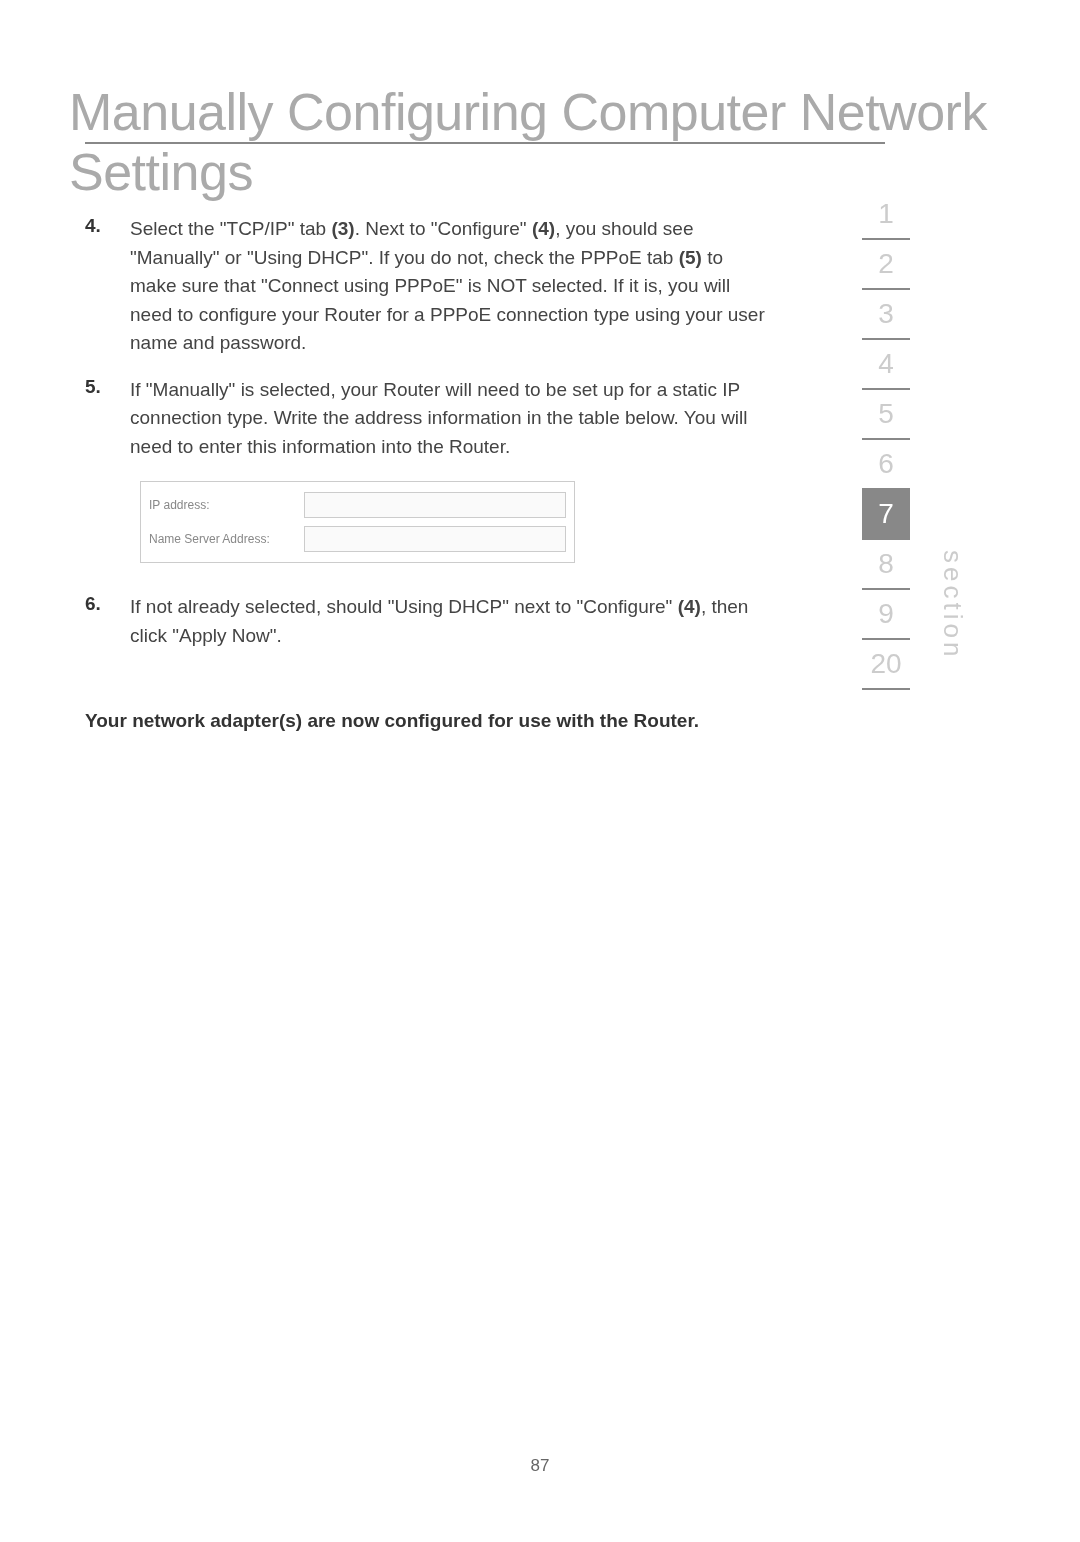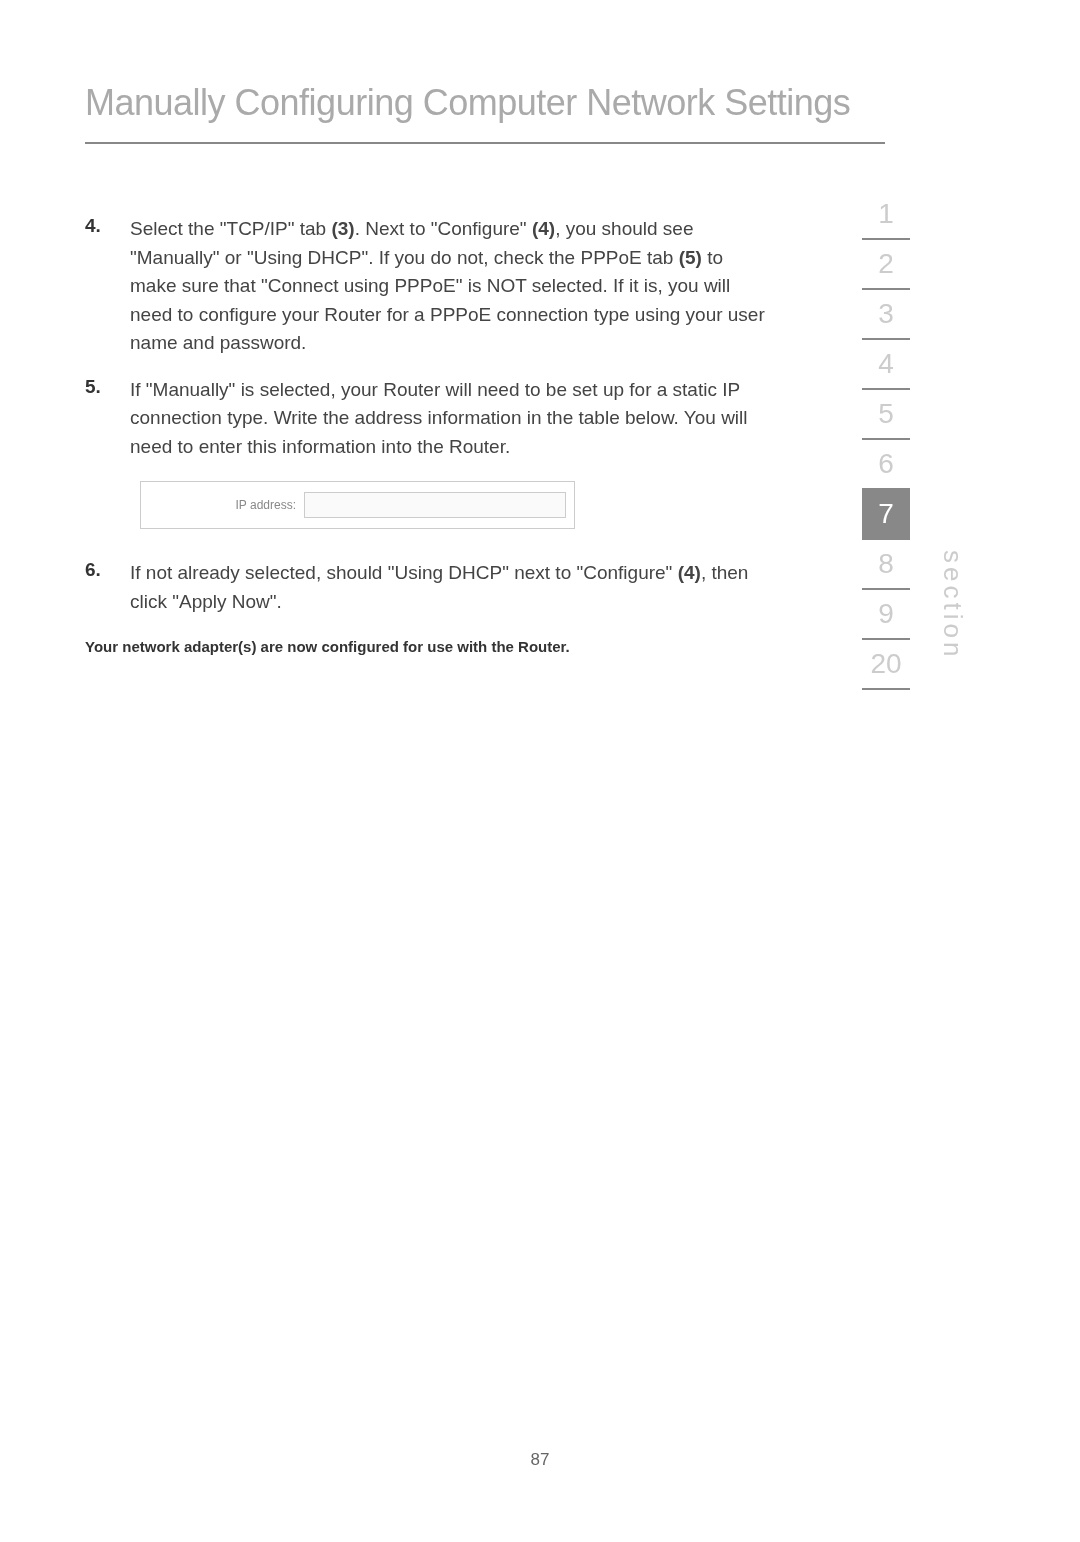--- a/index.html
+++ b/index.html
@@ -11,22 +11,22 @@
       width: 1080px;
       height: 1542px;
       background: #ffffff;
       font-family: Arial, Helvetica, sans-serif;
       color: #333333;
       position: relative;
     }
     .page-title {
       position: absolute;
       top: 82px;
-      left: 85px;
-      font-size: 36px;
+      left: 69px;
+      font-size: 52px;
       color: #aaaaaa;
       font-weight: 300;
       letter-spacing: -0.5px;
     }
     .title-underline {
       position: absolute;
       top: 142px;
       left: 85px;
       width: 800px;
       height: 2px;
@@ -64,35 +64,34 @@
       width: 435px;
       padding: 6px 0;
     }
     .table-row {
       display: flex;
       align-items: center;
       padding: 4px 8px;
     }
     .table-label {
       width: 155px;
-      text-align: right;
       font-size: 12px;
       color: #888888;
       padding-right: 8px;
     }
     .table-input {
       flex: 1;
       height: 26px;
       border: 1px solid #cccccc;
       background: #fafafa;
     }
     .closing-text {
-      margin-top: 22px;
+      margin-top: 60px;
       font-weight: bold;
-      font-size: 15px;
+      font-size: 19px;
     }
     .side-nav {
       position: absolute;
       right: 170px;
       top: 190px;
       width: 48px;
     }
     .nav-item {
       text-align: center;
       font-size: 28px;
@@ -110,21 +109,21 @@
       right: 112px;
       top: 550px;
       font-size: 26px;
       color: #cccccc;
       writing-mode: vertical-rl;
       letter-spacing: 4px;
       font-weight: 300;
     }
     .page-number {
       position: absolute;
-      bottom: 72px;
+      bottom: 66px;
       left: 50%;
       transform: translateX(-50%);
       font-size: 17px;
       color: #666666;
     }
   </style>
 </head>
 <body>
 
 <h1 class="page-title">Manually Configuring Computer Network Settings</h1>
@@ -140,20 +139,24 @@
   </div>
 
   <div class="list-item">
     <div class="list-number">5.</div>
     <div class="list-text">If "Manually" is selected, your Router will need to be set up for a static IP connection type. Write the address information in the table below. You will need to enter this information into the Router.</div>
   </div>
 
   <div class="table-figure">
     <div class="table-row">
       <div class="table-label">IP address:</div>
+      <div class="table-input"></div>
+    </div>
+    <div class="table-row">
+      <div class="table-label">Name Server Address:</div>
       <div class="table-input"></div>
     </div>
   </div>
 
   <div class="list-item">
     <div class="list-number">6.</div>
     <div class="list-text">
       <span>If not already selected, should "Using DHCP" next to "Configure" </span><span class="bold">(4)</span><span>, then click "Apply Now".</span>
     </div>
   </div>

